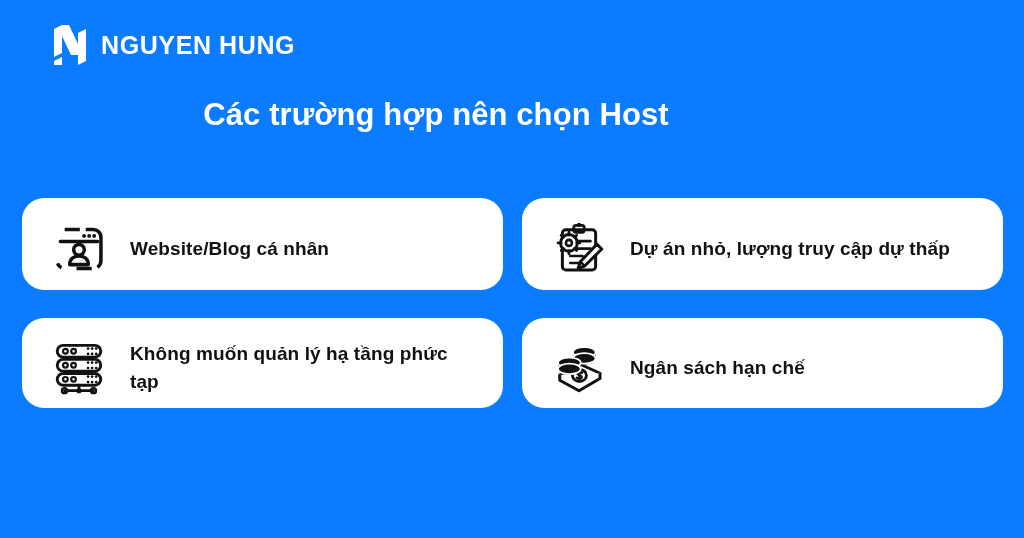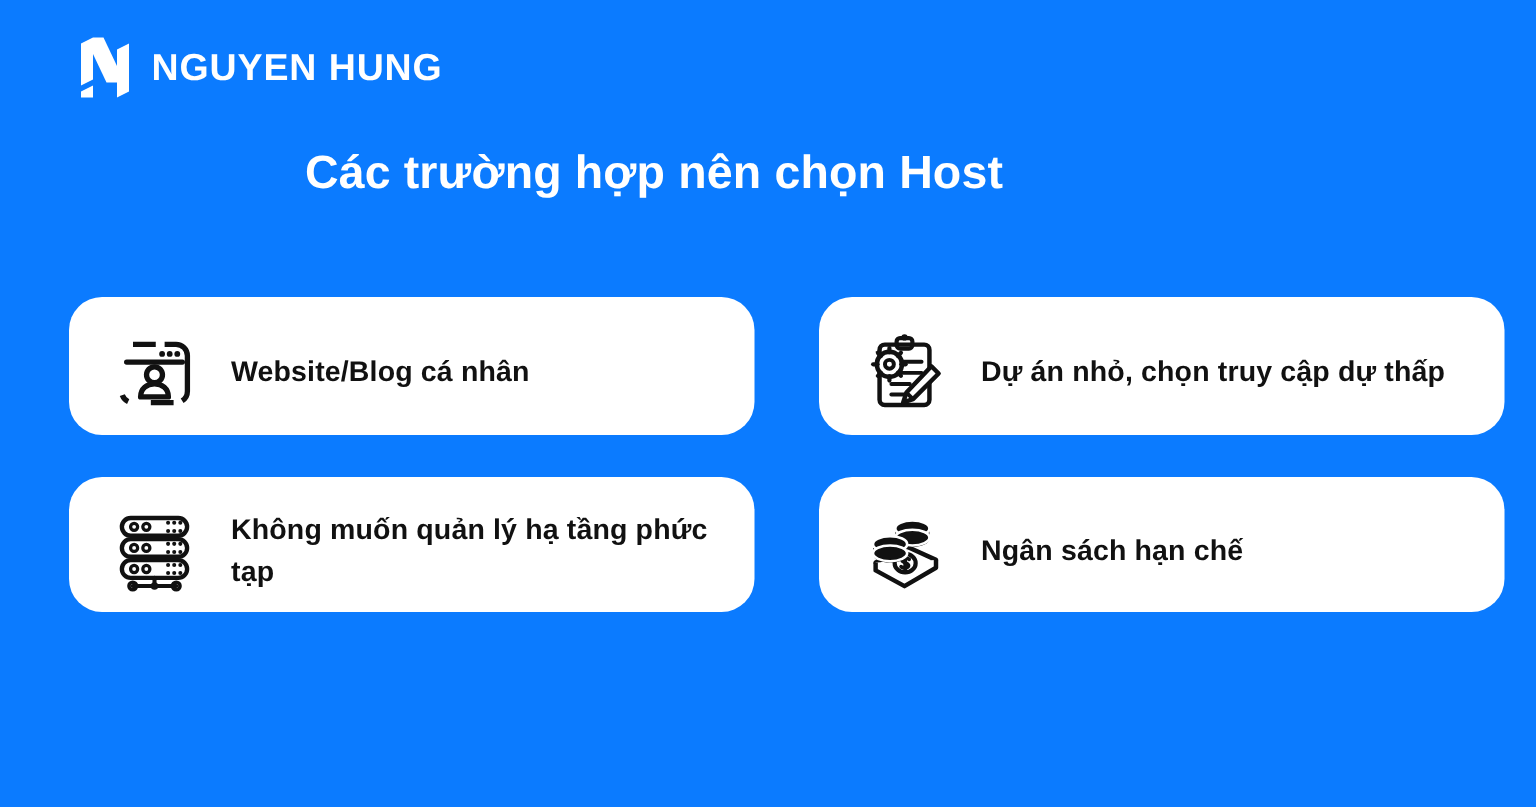--- a/index.html
+++ b/index.html
@@ -73,21 +73,20 @@
   }
 
   .card {
     background: #ffffff;
     border-radius: 22px;
     display: flex;
     align-items: center;
     padding: 10px 22px 0 26px;
     gap: 20px;
     overflow: hidden;
-    margin-left: 24px;
   }
 
   .card-icon {
     flex: 0 0 auto;
     width: 62px;
     height: 62px;
     display: flex;
     align-items: center;
     justify-content: center;
   }
@@ -167,21 +166,21 @@
           <path d="M11.7 16.2 L14.1 18.6"></path>
           <path d="M26.9 31.4 L29.3 33.8"></path>
           <path d="M29.3 16.2 L26.9 18.6"></path>
           <path d="M14.1 31.4 L11.7 33.8"></path>
         </g>
 
         <path d="M52.5 26.5 L58 32 L38.5 51.5 L31 54 L33.5 46.5 Z" fill="#ffffff" stroke="#111111" stroke-width="3.4" stroke-linejoin="round"></path>
         <path d="M33.5 46.5 L38.5 51.5" stroke="#111111" stroke-width="3"></path>
       </svg>
     </span>
-    <span class="card-label">Dự án nhỏ, chọn truy cập dự thấp</span>
+    <span class="card-label">Dự án nhỏ, lượng truy cập dự thấp</span>
   </div>
 
   <div class="card">
     <span class="card-icon">
       <svg width="58" height="58" viewBox="0 0 64 64" fill="none" aria-hidden="true">
 
         <rect x="8" y="7" width="48" height="13" rx="6.5" stroke="#111111" stroke-width="3.2"></rect>
         <rect x="8" y="22.5" width="48" height="13" rx="6.5" stroke="#111111" stroke-width="3.2"></rect>
         <rect x="8" y="38" width="48" height="13" rx="6.5" stroke="#111111" stroke-width="3.2"></rect>
 

